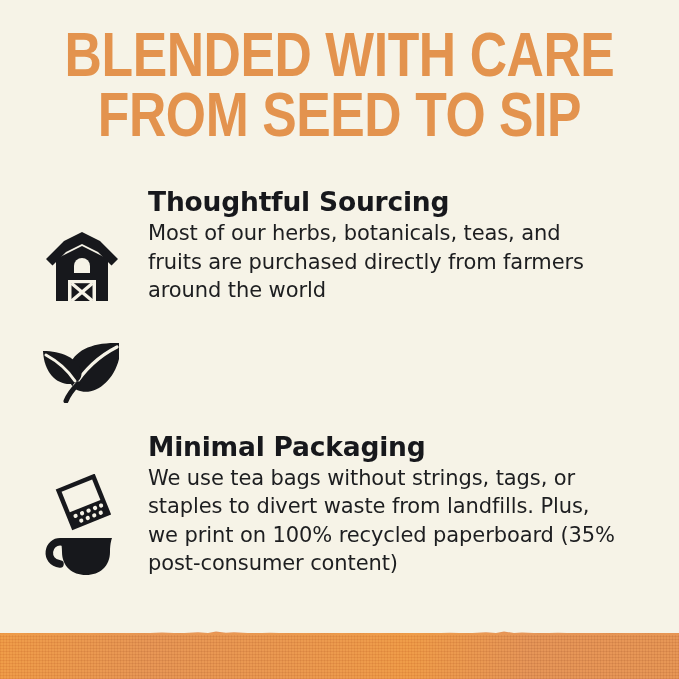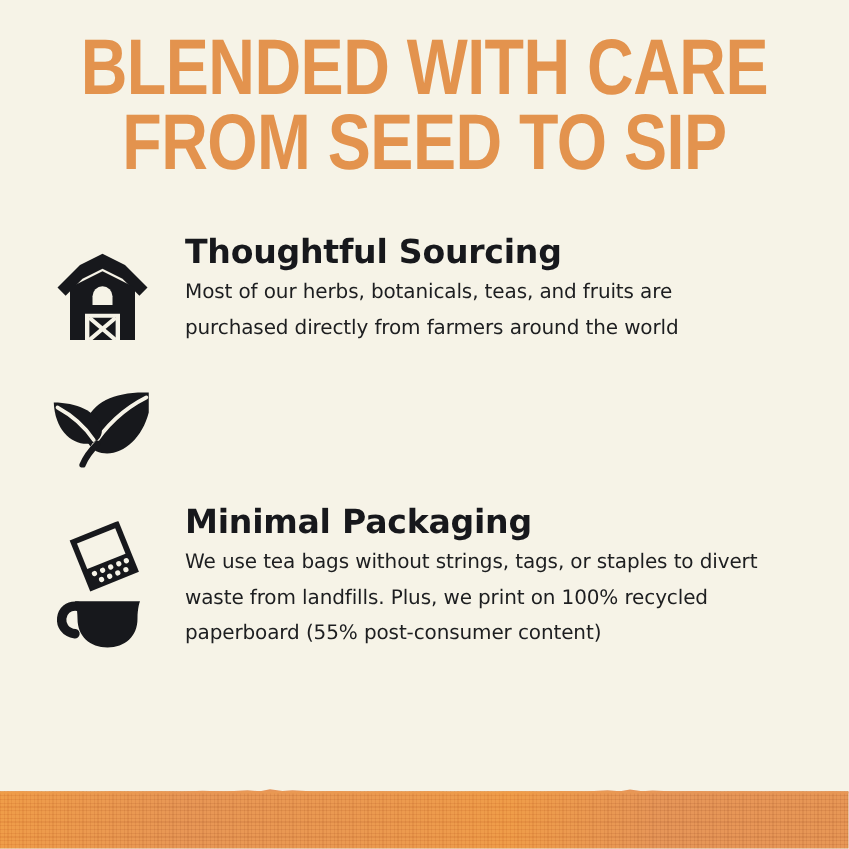--- a/index.html
+++ b/index.html
@@ -80,21 +80,21 @@
     font-weight: 700;
     font-size: 26.5px;
     line-height: 31px;
     letter-spacing: -0.2px;
     margin: 0 0 2px 0;
   }
   .feat-desc {
     color: #1d1e20;
     font-family: "DejaVu Sans", sans-serif;
     font-weight: 400;
-    font-size: 16px;
+    font-size: 21px;
     line-height: 28.5px;
     letter-spacing: -0.1px;
     margin: 0;
     max-width: 470px;
   }
   .feature.wide .feat-desc { max-width: 478px; }
 
   
   .feature.f1 { margin-top: 0; }
   .feature.f2 { margin-top: 28px; }
@@ -208,21 +208,21 @@
             </g>
           </g>
 
           <path d="M22 68 C7 66 4 88 20 90" stroke="#17181c" stroke-width="7.5" fill="none" stroke-linecap="round"></path>
 
           <path d="M20 64 L72 64 C72 64 70 69 70 78 C70 92 60 101 46 101 C32 101 22 92 22 78 C22 69 20 64 20 64 Z" fill="#17181c"></path>
         </svg>
       </div>
       <div class="feat-body">
         <h2 class="feat-title">Minimal Packaging</h2>
-        <p class="feat-desc">We use tea bags without strings, tags, or staples to divert waste from landfills. Plus, we print on 100% recycled paperboard (55% post-consumer content)</p>
+        <p class="feat-desc">We use tea bags without strings, tags, or staples to divert waste from landfills. Plus, we print on 100% recycled paperboard (35% post-consumer content)</p>
       </div>
     </div>
 
   </div>
 
   <div class="band">
     <svg class="band-tear" viewBox="0 0 679 7" preserveAspectRatio="none">
       <path d="M0,7 L0,5.4 L18,5.0 L36,5.6 L54,5.1 L72,5.5 L90,5.0 L108,5.4 L126,4.9 L144,5.3
                L162,4.6 L180,5.2 L198,4.2 L208,5.0 L216,3.4 L226,4.8 L234,4.2 L252,5.2 L270,4.8
                L288,5.3 L306,4.9 L324,5.4 L342,5.0 L360,5.5 L378,5.1 L396,5.4 L414,4.9 L432,5.3

